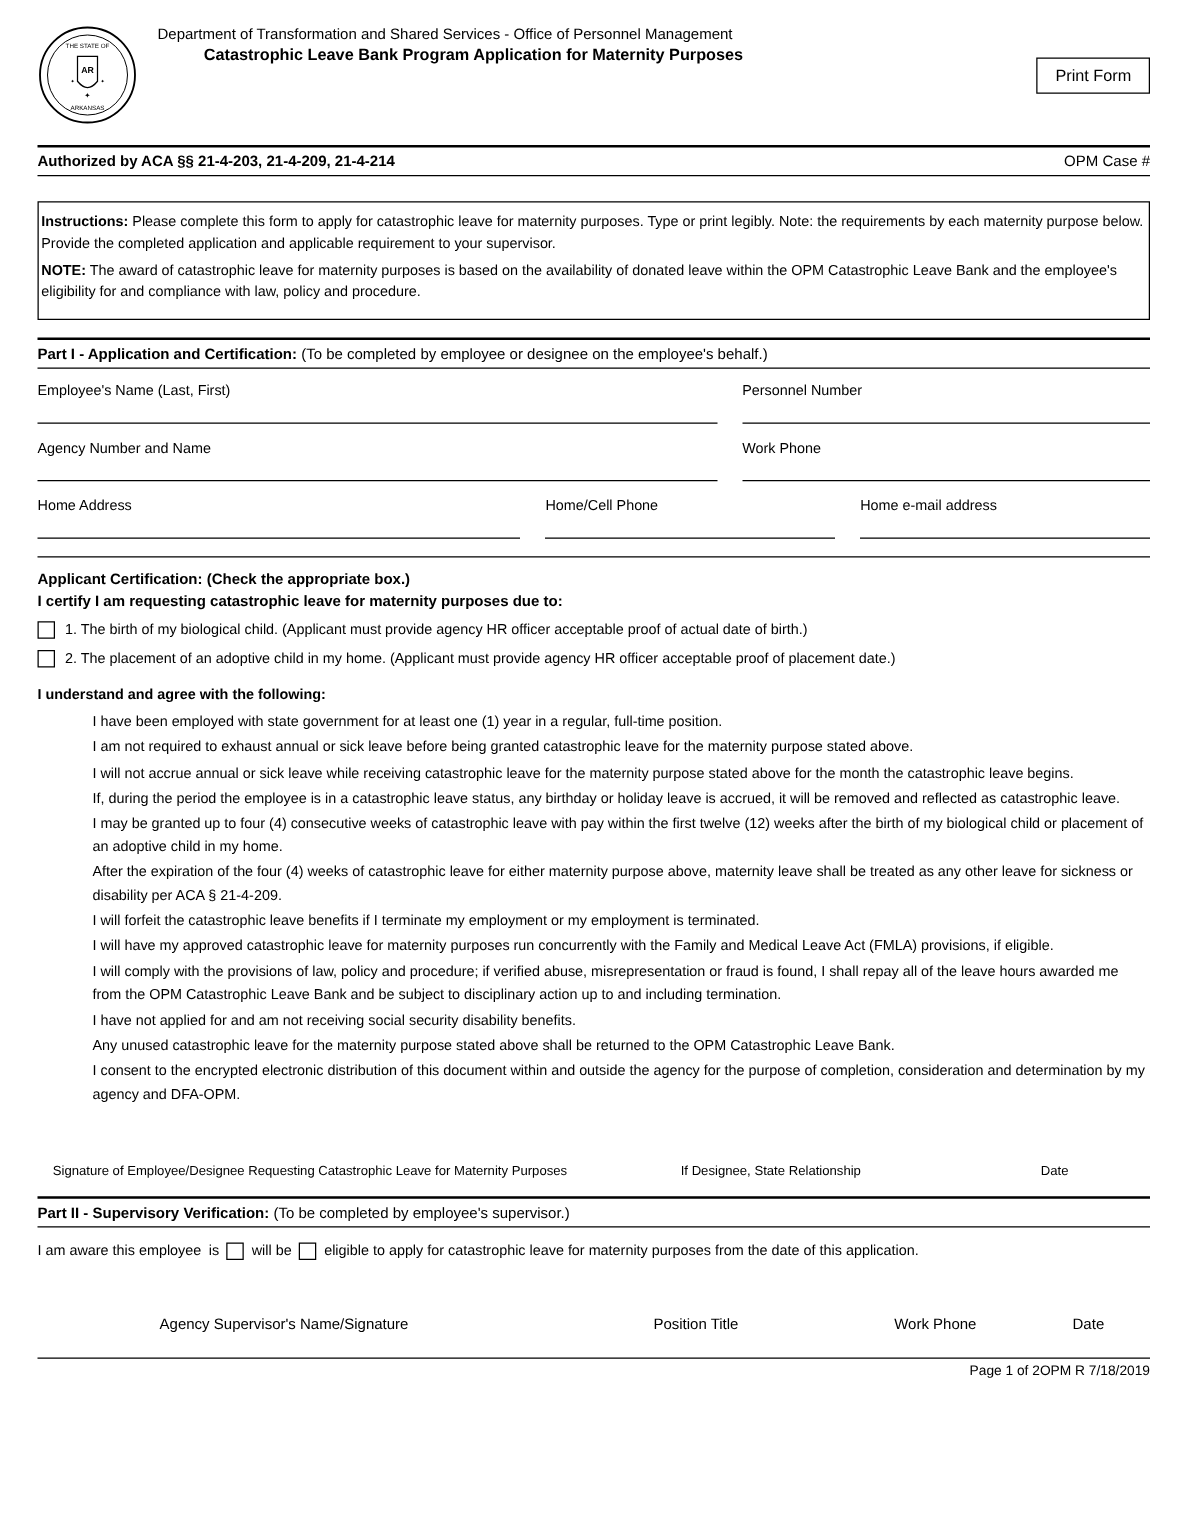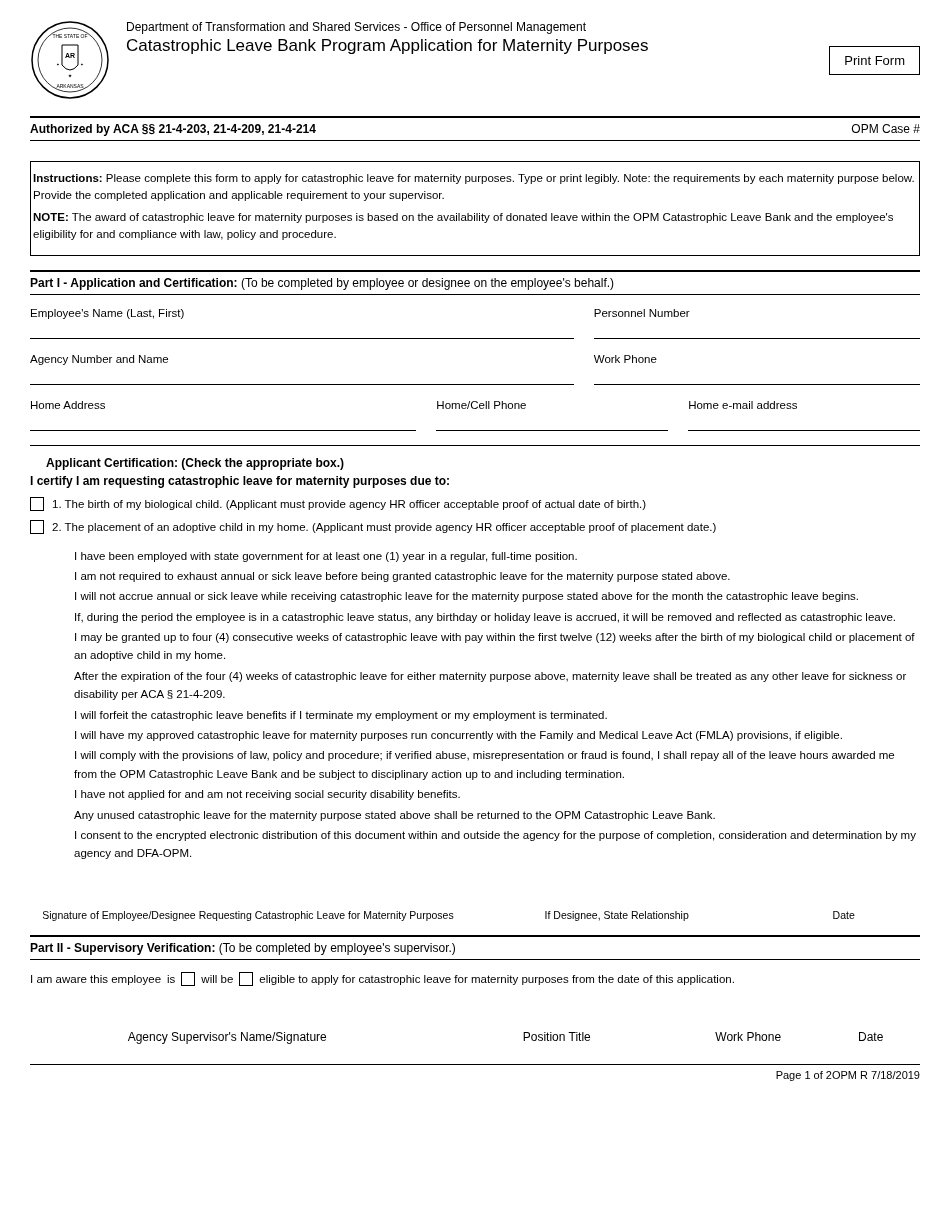--- a/index.html
+++ b/index.html
@@ -24,22 +24,23 @@
       flex-shrink: 0;
     }
     .header-text {
       flex: 1;
     }
     .header-text .dept {
       font-size: 12px;
       margin-bottom: 2px;
     }
     .header-text .title {
-      font-size: 17px;
-      font-weight: normal;
+      font-size: 13px;
+      font-weight: bold;
+      margin-left: 37px;
     }
     .print-btn {
       border: 1px solid #000;
       padding: 6px 14px;
       font-size: 13px;
       cursor: pointer;
       background: #fff;
       white-space: nowrap;
       align-self: center;
     }
@@ -292,36 +293,37 @@
   <div class="form-field field-medium">
     <label>Home e-mail address</label>
     <div class="underline"></div>
   </div>
 </div>
 
 <div class="divider"></div>
 
 <div class="applicant-cert">
   <div class="cert-title">
-    <span style="font-weight:bold;margin-left:16px;">Applicant Certification:</span>
+    <span style="font-weight:bold;">Applicant Certification:</span>
     <span> (Check the appropriate box.)</span>
   </div>
   <div class="cert-subtitle">I certify I am requesting catastrophic leave for maternity purposes due to:</div>
 
   <div class="checkbox-row">
     <div class="checkbox-box"></div>
     <span>1.  The birth of my biological child.  (Applicant must provide agency HR officer acceptable proof of actual date of birth.)</span>
   </div>
   <div class="checkbox-row">
     <div class="checkbox-box"></div>
     <span>2.  The placement of an adoptive child in my home. (Applicant must provide agency HR officer acceptable proof of placement date.)</span>
   </div>
 </div>
 
 <div class="understand-section">
+  <div class="understand-title">I understand and agree with the following:</div>
   <p>I have been employed with state government for at least one (1) year in a regular, full-time position.</p>
   <p>I am not required to exhaust annual or sick leave before being granted catastrophic leave for the maternity purpose stated above.</p>
   <p>I will not accrue annual or sick leave while receiving catastrophic leave for the maternity purpose stated above for the month the catastrophic leave begins.</p>
   <p>If, during the period the employee is in a catastrophic leave status, any birthday or holiday leave is accrued, it will be removed and reflected as catastrophic leave.</p>
   <p>I may be granted up to four (4) consecutive weeks of catastrophic leave with pay within the first twelve (12) weeks after the birth of my biological child or placement of an adoptive child in my home.</p>
   <p>After the expiration of the four (4) weeks of catastrophic leave for either maternity purpose above, maternity leave shall be treated as any other leave for sickness or disability per ACA § 21-4-209.</p>
   <p>I will forfeit the catastrophic leave benefits if I terminate my employment or my employment is terminated.</p>
   <p>I will have my approved catastrophic leave for maternity purposes run concurrently with the Family and Medical Leave Act (FMLA) provisions, if eligible.</p>
   <p>I will comply with the provisions of law, policy and procedure; if verified abuse, misrepresentation or fraud is found, I shall repay all of the leave hours awarded me from the OPM Catastrophic Leave Bank and be subject to disciplinary action up to and including termination.</p>
   <p>I have not applied for and am not receiving social security disability benefits.</p>

